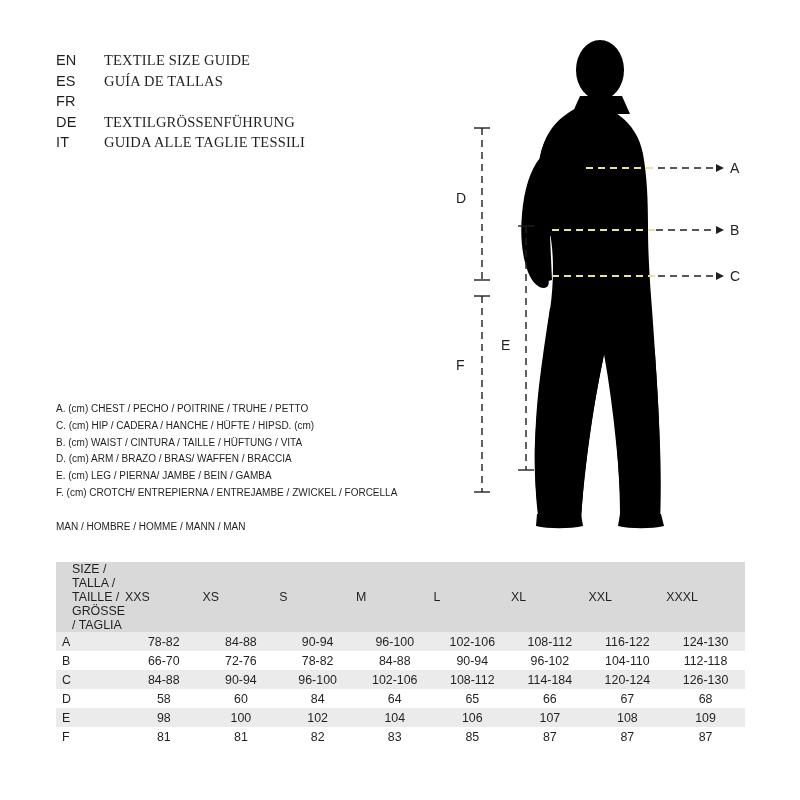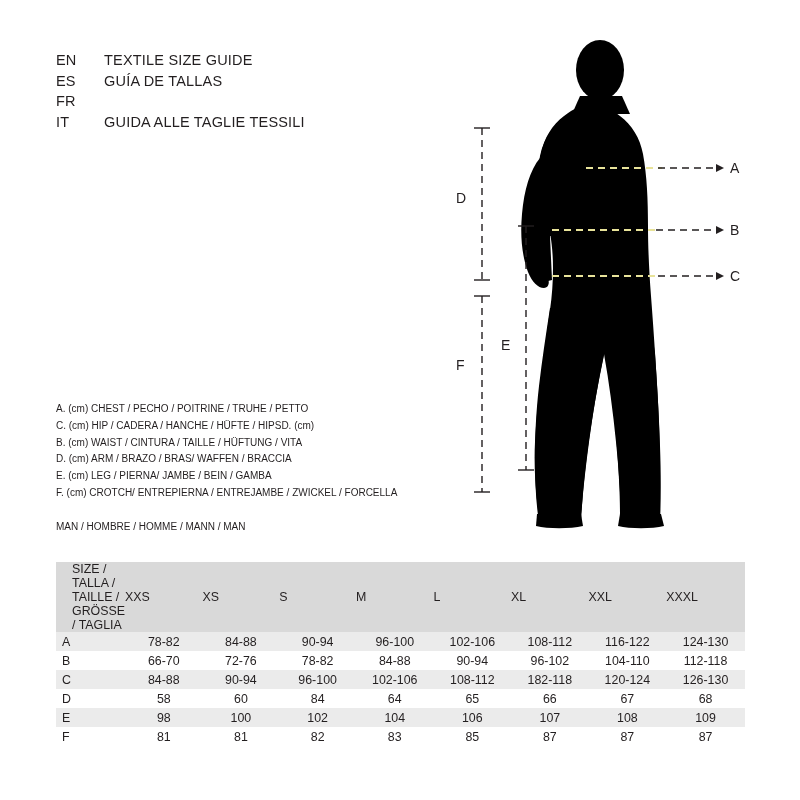--- a/index.html
+++ b/index.html
@@ -32,20 +32,21 @@
   .title-row {
     display: flex;
   }
   .title-lang {
     width: 48px;
     flex: 0 0 48px;
     letter-spacing: 0.2px;
   }
   .title-text {
     letter-spacing: 0.2px;
+    font-family: Liberation Serif, serif;
   }
 
   
   .legend {
     position: absolute;
     left: 56px;
     top: 401px;
     font-size: 10px;
     line-height: 16.8px;
   }
@@ -123,20 +124,24 @@
     <div class="title-row">
       <span class="title-lang">EN</span>
       <span class="title-text">TEXTILE SIZE GUIDE</span>
     </div>
     <div class="title-row">
       <span class="title-lang">ES</span>
       <span class="title-text">GUÍA DE TALLAS</span>
     </div>
     <div class="title-row">
       <span class="title-lang">FR</span>
+    </div>
+    <div class="title-row">
+      <span class="title-lang">DE</span>
+      <span class="title-text">TEXTILGRÖSSENFÜHRUNG</span>
     </div>
     <div class="title-row">
       <span class="title-lang">IT</span>
       <span class="title-text">GUIDA ALLE TAGLIE TESSILI</span>
     </div>
   </div>
 
   <div class="legend">
     <div>A. (cm) CHEST / PECHO / POITRINE / TRUHE / PETTO</div>
     <div>C. (cm) HIP / CADERA / HANCHE / HÜFTE / HIPSD. (cm)</div>
@@ -314,21 +319,21 @@
           <td>104-110</td>
           <td>112-118</td>
         </tr>
         <tr class="shaded">
           <td class="rowlab">C</td>
           <td>84-88</td>
           <td>90-94</td>
           <td>96-100</td>
           <td>102-106</td>
           <td>108-112</td>
-          <td>182-118</td>
+          <td>114-184</td>
           <td>120-124</td>
           <td>126-130</td>
         </tr>
         <tr class="plain">
           <td class="rowlab">D</td>
           <td>58</td>
           <td>60</td>
           <td>84</td>
           <td>64</td>
           <td>65</td>

